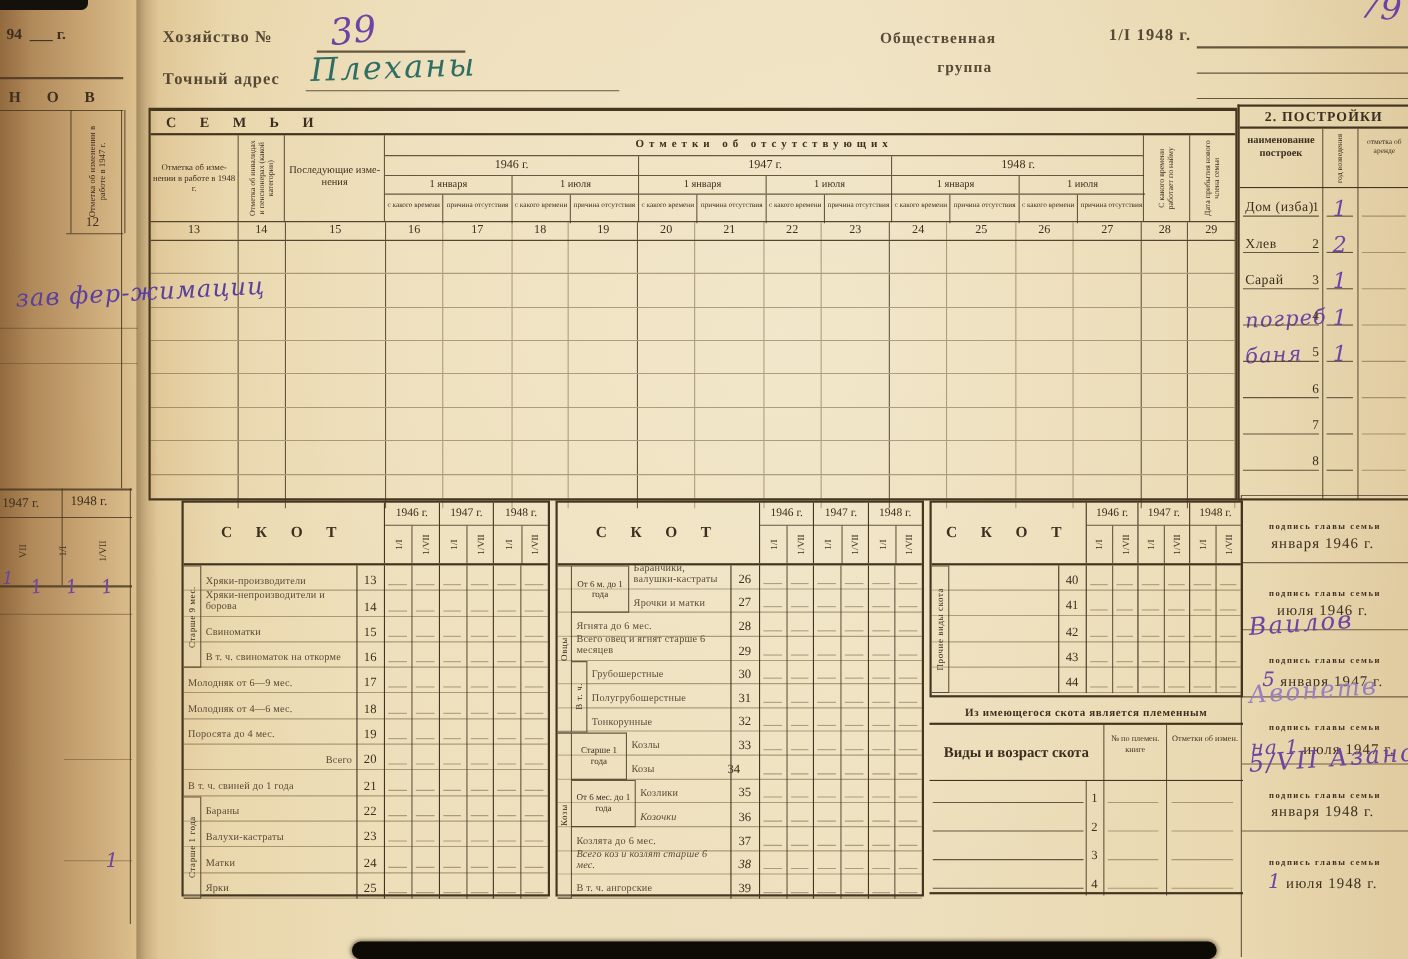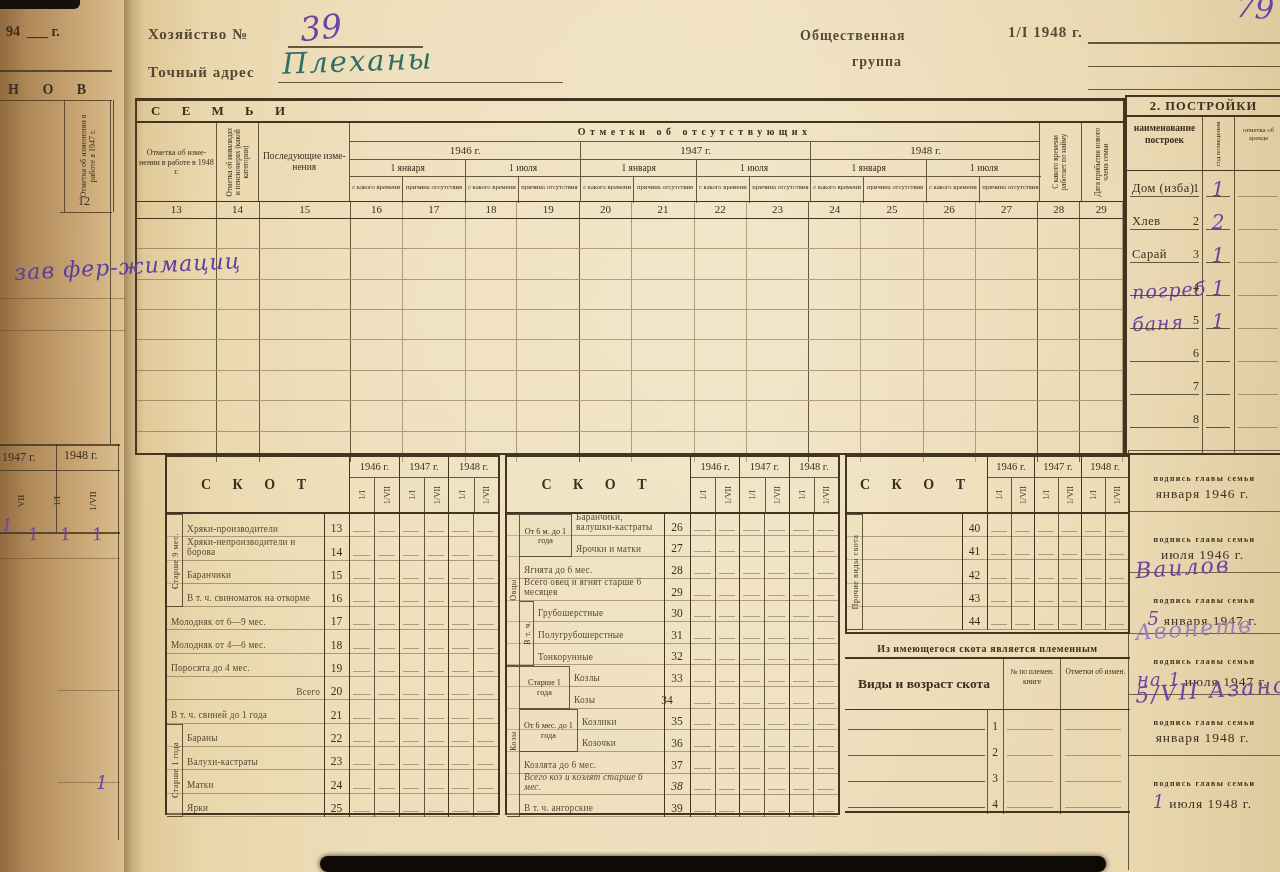--- a/index.html
+++ b/index.html
@@ -592,21 +592,21 @@
           <div class="lv-label" style="left: 20px; width: 133px;">Хряки-непроизводители и борова</div>
           <div class="lv-num" style="left: 157px; width: 25px;">14</div>
           <div class="lv-cellline" style="left: 186px; width: 16.8333px; bottom: 4px;"></div>
           <div class="lv-cellline" style="left: 210.833px; width: 16.8333px; bottom: 4px;"></div>
           <div class="lv-cellline" style="left: 235.667px; width: 16.8333px; bottom: 4px;"></div>
           <div class="lv-cellline" style="left: 260.5px; width: 16.8333px; bottom: 4px;"></div>
           <div class="lv-cellline" style="left: 285.333px; width: 16.8333px; bottom: 4px;"></div>
           <div class="lv-cellline" style="left: 310.167px; width: 16.8333px; bottom: 4px;"></div>
         </div>
         <div class="lv-row" style="height: 23.3px;">
-          <div class="lv-label" style="left: 20px; width: 133px;">Баранчики</div>
+          <div class="lv-label" style="left: 20px; width: 133px;">Свиноматки</div>
           <div class="lv-num" style="left: 157px; width: 25px;">15</div>
           <div class="lv-cellline" style="left: 186px; width: 16.8333px; bottom: 4px;"></div>
           <div class="lv-cellline" style="left: 210.833px; width: 16.8333px; bottom: 4px;"></div>
           <div class="lv-cellline" style="left: 235.667px; width: 16.8333px; bottom: 4px;"></div>
           <div class="lv-cellline" style="left: 260.5px; width: 16.8333px; bottom: 4px;"></div>
           <div class="lv-cellline" style="left: 285.333px; width: 16.8333px; bottom: 4px;"></div>
           <div class="lv-cellline" style="left: 310.167px; width: 16.8333px; bottom: 4px;"></div>
         </div>
         <div class="lv-row" style="height: 23.3px;">
           <div class="lv-label" style="left: 20px; width: 133px;">В т. ч. свиноматок на откорме</div>
@@ -857,21 +857,21 @@
           <div class="lv-label" style="left: 75px; width: 78px;">Козлики</div>
           <div class="lv-num" style="left: 157px; width: 26px;">35</div>
           <div class="lv-cellline" style="left: 187px; width: 16.6667px; bottom: 4px;"></div>
           <div class="lv-cellline" style="left: 211.667px; width: 16.6667px; bottom: 4px;"></div>
           <div class="lv-cellline" style="left: 236.333px; width: 16.6667px; bottom: 4px;"></div>
           <div class="lv-cellline" style="left: 261px; width: 16.6667px; bottom: 4px;"></div>
           <div class="lv-cellline" style="left: 285.667px; width: 16.6667px; bottom: 4px;"></div>
           <div class="lv-cellline" style="left: 310.333px; width: 16.6667px; bottom: 4px;"></div>
         </div>
         <div class="lv-row" style="height: 21.65px;">
-          <div class="lv-label" style="left: 75px; width: 78px;">Козочки</div>
+          <div class="lv-label" style="left: 75px; width: 78px; font-style: italic;">Козочки</div>
           <div class="lv-num" style="left: 157px; width: 26px;">36</div>
           <div class="lv-cellline" style="left: 187px; width: 16.6667px; bottom: 4px;"></div>
           <div class="lv-cellline" style="left: 211.667px; width: 16.6667px; bottom: 4px;"></div>
           <div class="lv-cellline" style="left: 236.333px; width: 16.6667px; bottom: 4px;"></div>
           <div class="lv-cellline" style="left: 261px; width: 16.6667px; bottom: 4px;"></div>
           <div class="lv-cellline" style="left: 285.667px; width: 16.6667px; bottom: 4px;"></div>
           <div class="lv-cellline" style="left: 310.333px; width: 16.6667px; bottom: 4px;"></div>
         </div>
         <div class="lv-row" style="height: 21.65px;">
           <div class="lv-label" style="left: 17px; width: 136px;">Козлята до 6 мес.</div>

